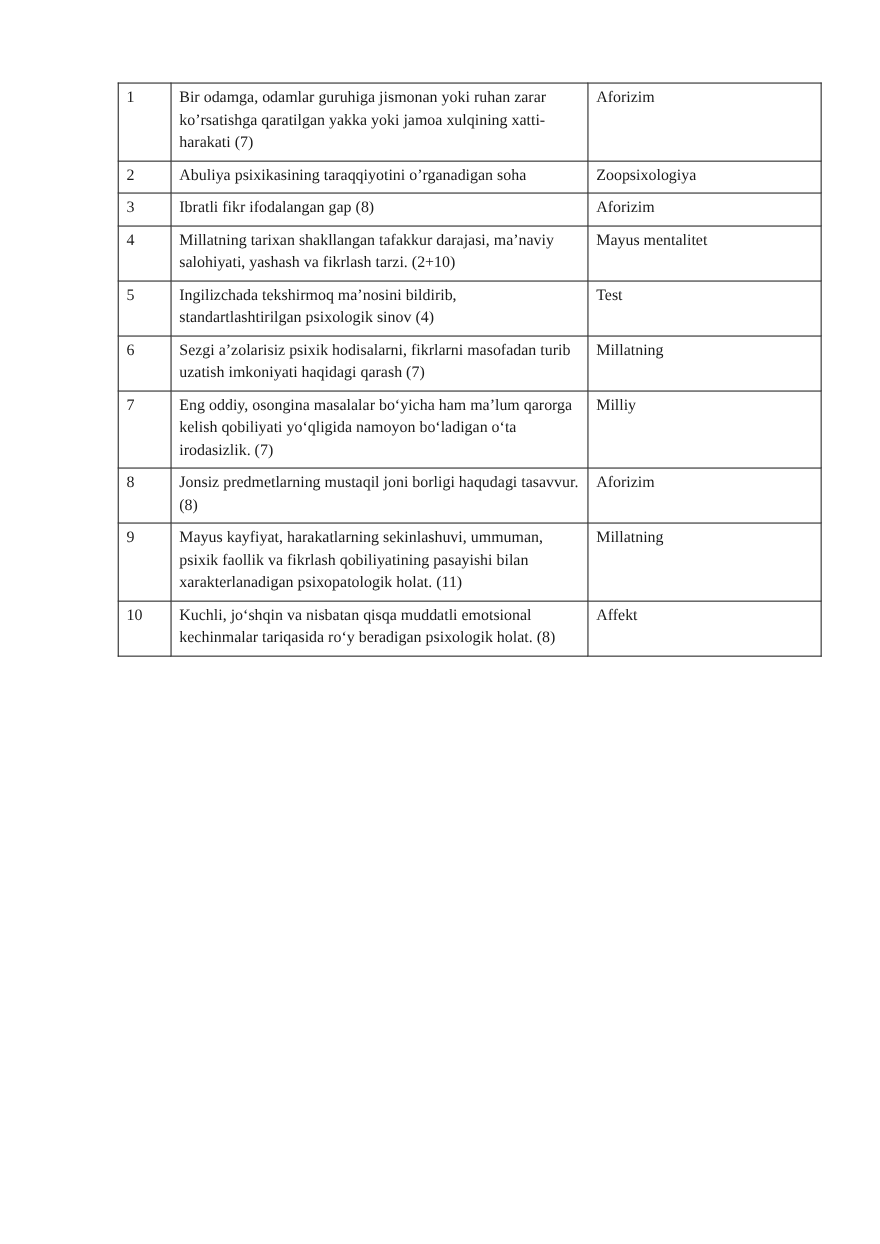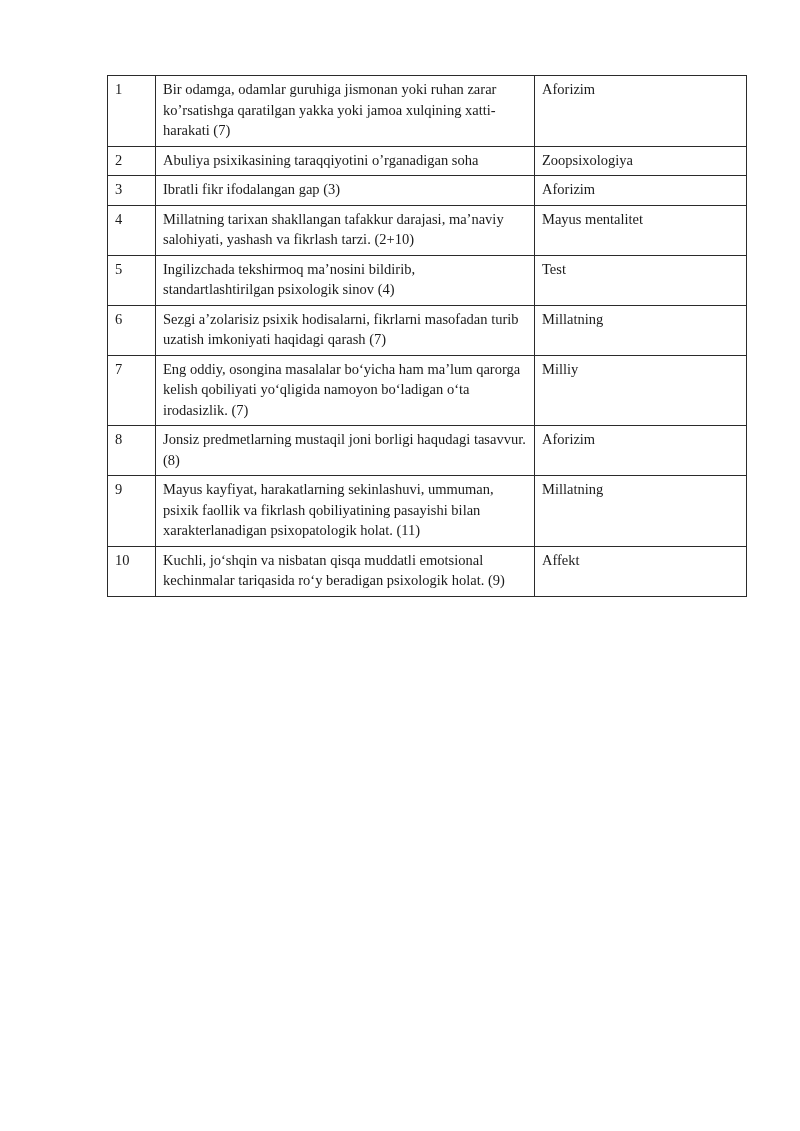--- a/index.html
+++ b/index.html
@@ -50,21 +50,21 @@
         <td>Bir odamga, odamlar guruhiga jismonan yoki ruhan zarar ko’rsatishga qaratilgan yakka yoki jamoa xulqining xatti-harakati (7)</td>
         <td>Aforizim</td>
       </tr>
       <tr>
         <td>2</td>
         <td>Abuliya psixikasining  taraqqiyotini o’rganadigan soha</td>
         <td>Zoopsixologiya</td>
       </tr>
       <tr>
         <td>3</td>
-        <td>Ibratli fikr ifodalangan gap (3)</td>
+        <td>Ibratli fikr ifodalangan gap (8)</td>
         <td>Aforizim</td>
       </tr>
       <tr>
         <td>4</td>
         <td>Millatning tarixan shakllangan tafakkur darajasi, ma’naviy salohiyati, yashash va fikrlash tarzi. (2+10)</td>
         <td>Mayus mentalitet</td>
       </tr>
       <tr>
         <td>5</td>
         <td>Ingilizchada tekshirmoq ma’nosini bildirib, standartlashtirilgan psixologik sinov (4)</td>
@@ -85,18 +85,18 @@
         <td>Jonsiz predmetlarning mustaqil joni borligi haqudagi tasavvur. (8)</td>
         <td>Aforizim</td>
       </tr>
       <tr>
         <td>9</td>
         <td>Mayus kayfiyat, harakatlarning sekinlashuvi, ummuman, psixik faollik va fikrlash qobiliyatining pasayishi bilan xarakterlanadigan psixopatologik holat. (11)</td>
         <td>Millatning</td>
       </tr>
       <tr>
         <td>10</td>
-        <td>Kuchli, joʻshqin va nisbatan qisqa muddatli emotsional kechinmalar tariqasida roʻy beradigan psixologik holat. (9)</td>
+        <td>Kuchli, joʻshqin va nisbatan qisqa muddatli emotsional kechinmalar tariqasida roʻy beradigan psixologik holat. (8)</td>
         <td>Affekt</td>
       </tr>
     </tbody>
   </table>
 </div>
 
 </body></html>

